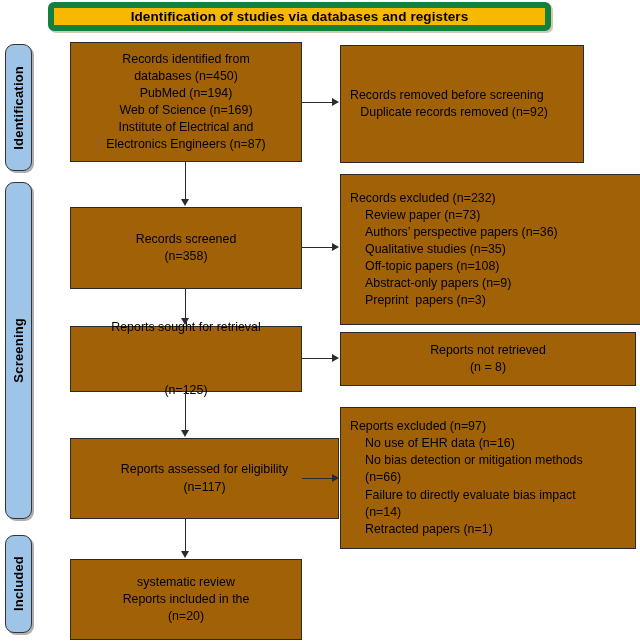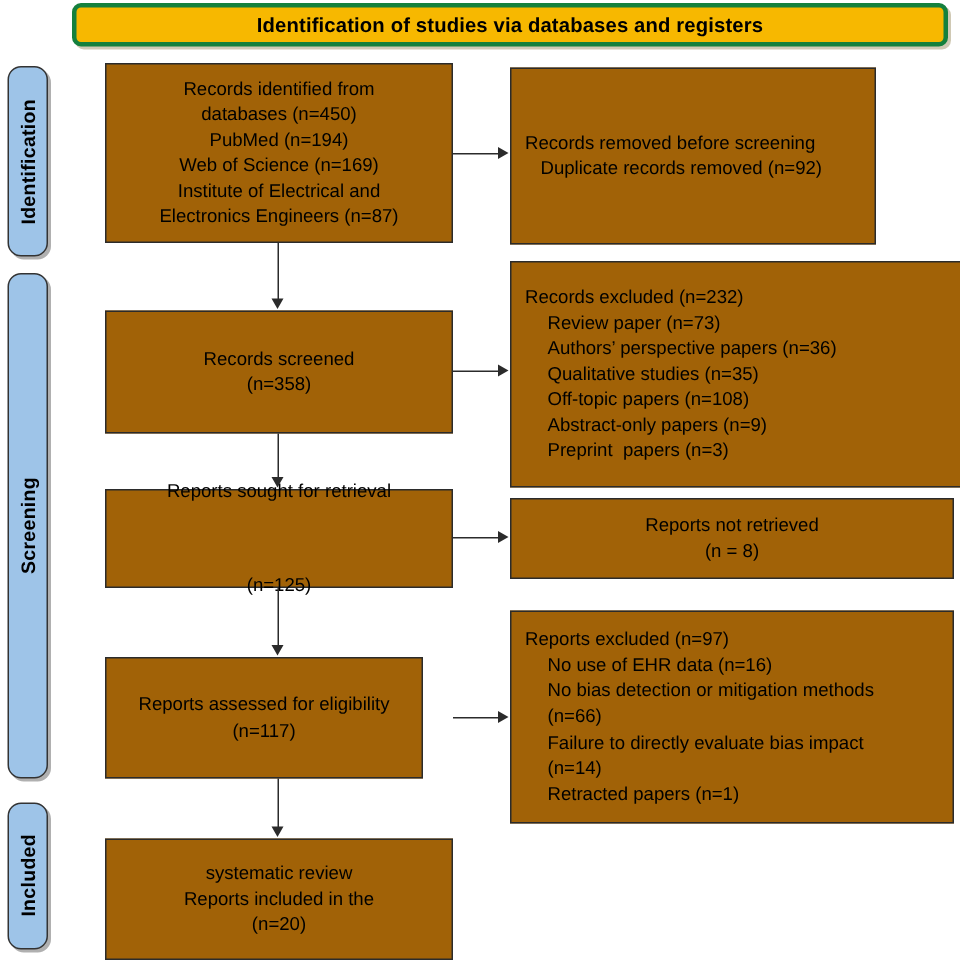--- a/index.html
+++ b/index.html
@@ -14,24 +14,24 @@
     background: #ffffff;
     font-family: "Liberation Sans", sans-serif;
     overflow: hidden;
   }
 
   
   .header-banner {
     position: absolute;
     left: 48px;
     top: 2px;
-    width: 584px;
+    width: 503px;
     height: 29px;
     background: #F7B800;
-    border: 3px solid #15803d;
+    border: 6px solid #15803d;
     border-radius: 6px;
     box-shadow: 2px 2px 0 rgba(120,100,40,0.35);
     display: flex;
     align-items: center;
     justify-content: center;
     box-sizing: border-box;
   }
   .header-banner-text {
     font-size: 13.5px;
     font-weight: bold;
@@ -94,21 +94,21 @@
   }
   .flow-line.indent { padding-left: 15px; }
 
   
   #box-identified     { left: 70px;  top: 42px;  width: 232px; height: 120px; }
   #box-removed        { left: 340px; top: 45px;  width: 244px; height: 118px; }
   #box-screened       { left: 70px;  top: 207px; width: 232px; height: 82px;  }
   #box-excluded-1     { left: 340px; top: 174px; width: 357px; height: 151px; }
   #box-sought         { left: 70px;  top: 326px; width: 232px; height: 66px; gap: 46px;  }
   #box-not-retrieved  { left: 340px; top: 332px; width: 296px; height: 54px;  }
-  #box-eligibility    { left: 70px;  top: 438px; width: 212px; height: 81px;  }
+  #box-eligibility    { left: 70px;  top: 438px; width: 269px; height: 81px;  }
   #box-excluded-2     { left: 340px; top: 407px; width: 296px; height: 142px; }
   #box-included       { left: 70px;  top: 559px; width: 232px; height: 81px;  }
 
   
   .conn {
     position: absolute;
     background: #2b2b2b;
   }
   .conn-v { width: 1.4px; }
   .conn-h { height: 1.4px; }

